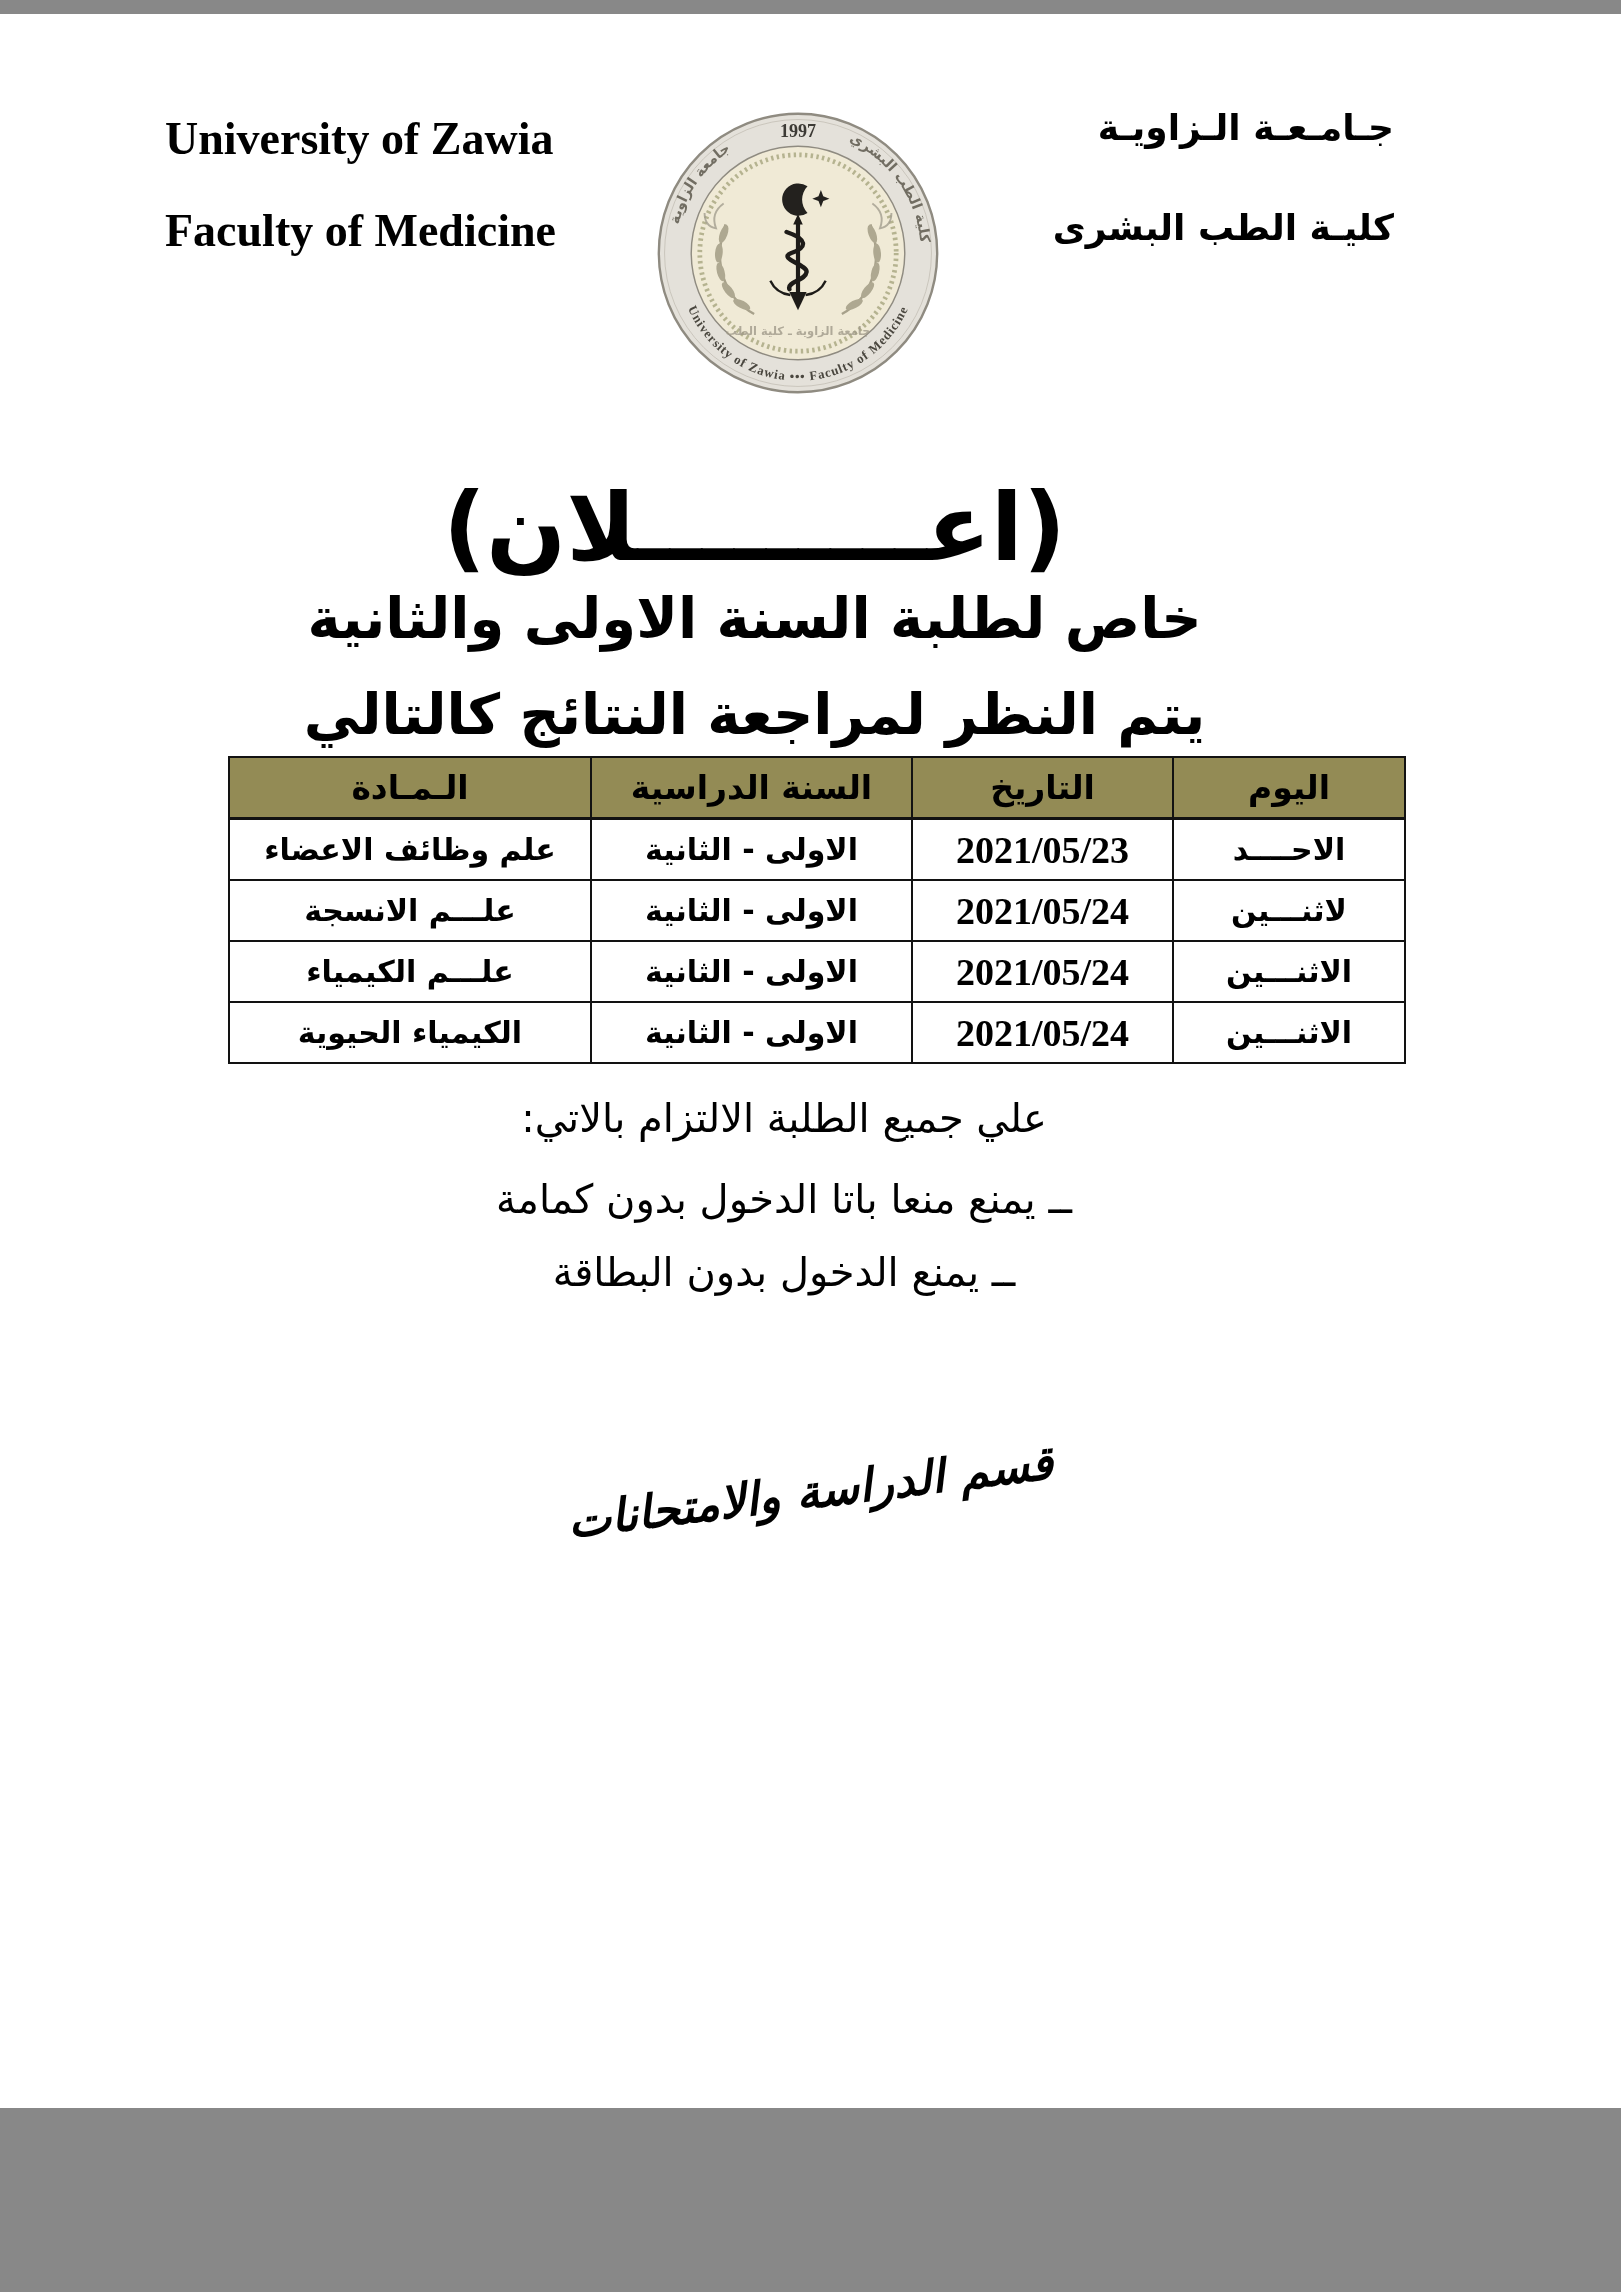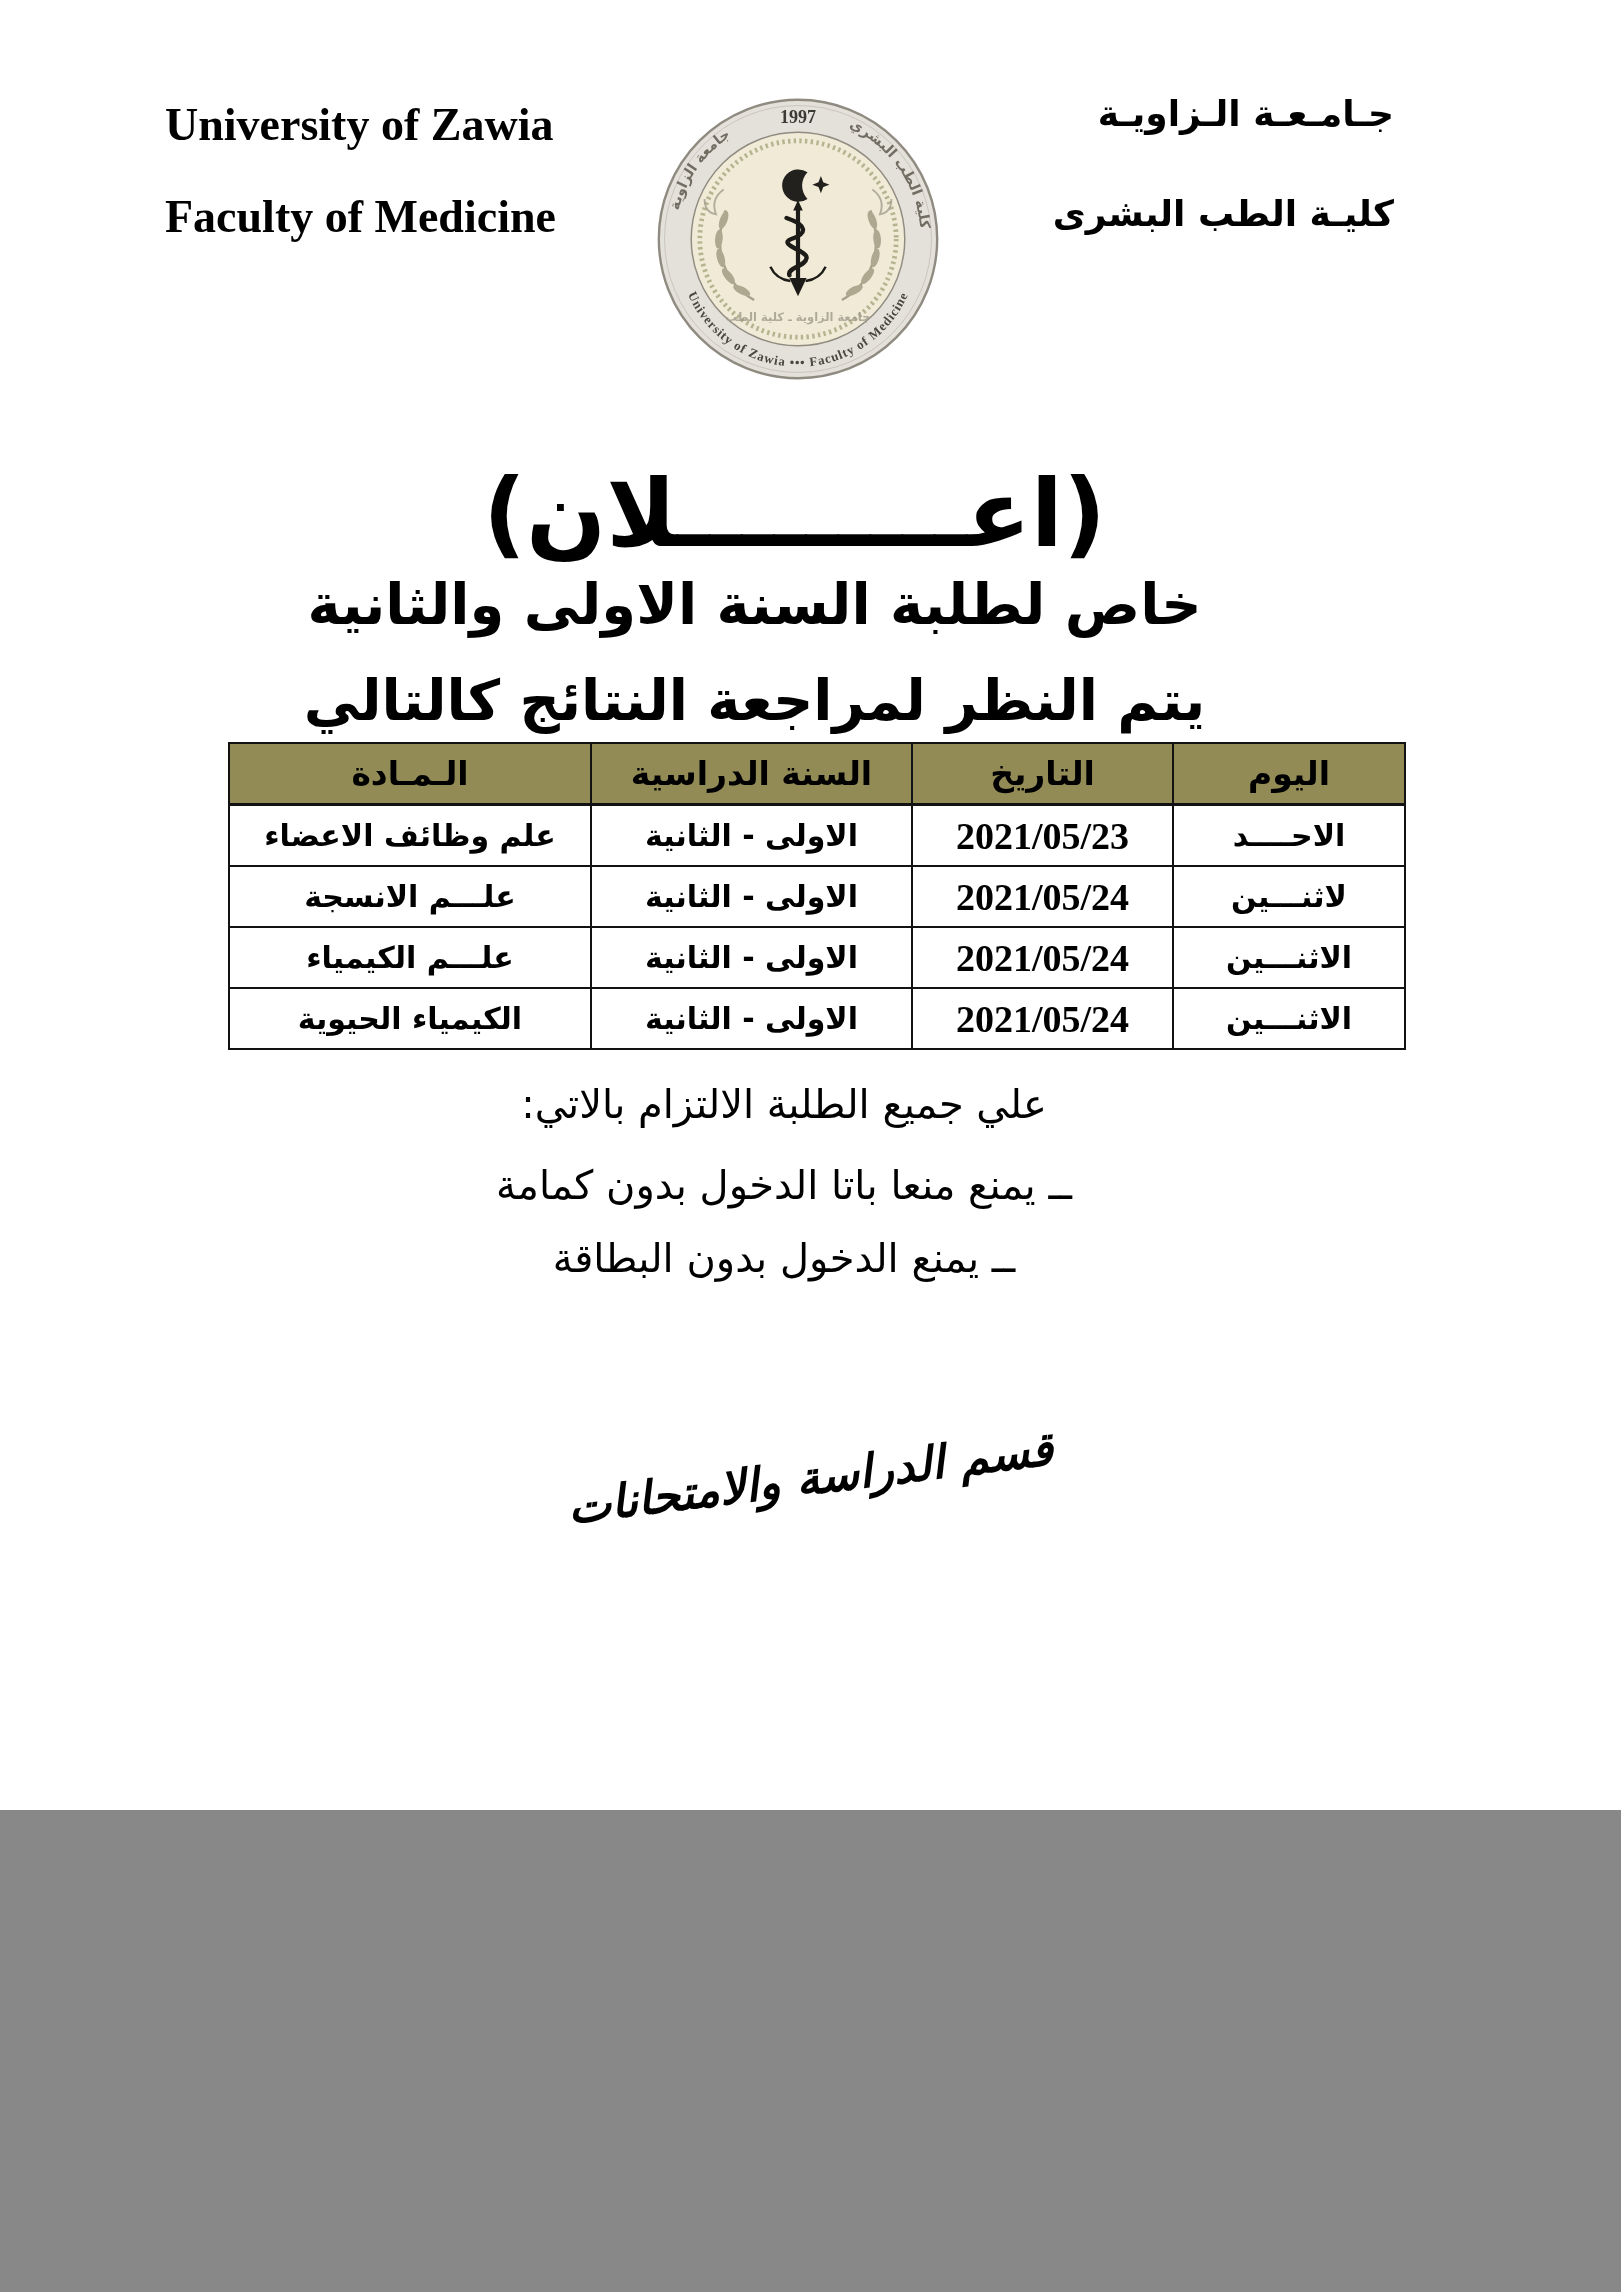--- a/index.html
+++ b/index.html
@@ -1,37 +1,37 @@
 <!DOCTYPE html>
 <html style="--th-bg: #938B55;"><head>
 <meta charset="utf-8">
 <style>
   html,body { margin:0; padding:0; background:#888; }
   .page {
-    position:relative; width:1621px; height:1810px; margin:0 auto;
+    position:relative; width:1621px; height:2094px; margin:14px auto;
     background:#ffffff; overflow:hidden;
     font-family:"DejaVu Sans", sans-serif; color:#000;
   }
   
   .en-line {
     position:absolute; left:165px; font-family:"Liberation Serif", serif;
     font-weight:bold; font-size:46px; line-height:1; white-space:nowrap;
   }
   .en-line1 { top:102px; }
   .en-line2 { top:194px; }
   .ar-line {
     position:absolute; right:227px; direction:rtl; text-align:right;
     font-weight:bold; font-size:36px; line-height:1; white-space:nowrap;
   }
   .ar-line1 { top:96px; }
   .ar-line2 { top:196px; }
   .logo { position:absolute; left:655px; top:96px; width:286px; height:286px; }
   
   .centered { position:absolute; left:0; text-align:center; direction:rtl; }
-  .title   { width:1509px; top:443px; font-size:94px; font-weight:bold; line-height:1.5;padding-left:40px; }
+  .title   { width:1509px; top:443px; font-size:94px; font-weight:bold; line-height:1.5; }
   .subtitle{ width:1509px; font-size:56px; font-weight:bold; line-height:1.5; }
   .sub1 { top:563px; }
   .sub2 { top:659px; }
   
   .sched-table {
     position:absolute; left:228px; top:742px; direction:rtl;
     border-collapse:collapse; table-layout:fixed; border:2.9px solid #121212;
   }
   .sched-table col.c-day     { width:232px; }
   .sched-table col.c-date    { width:261px; }

